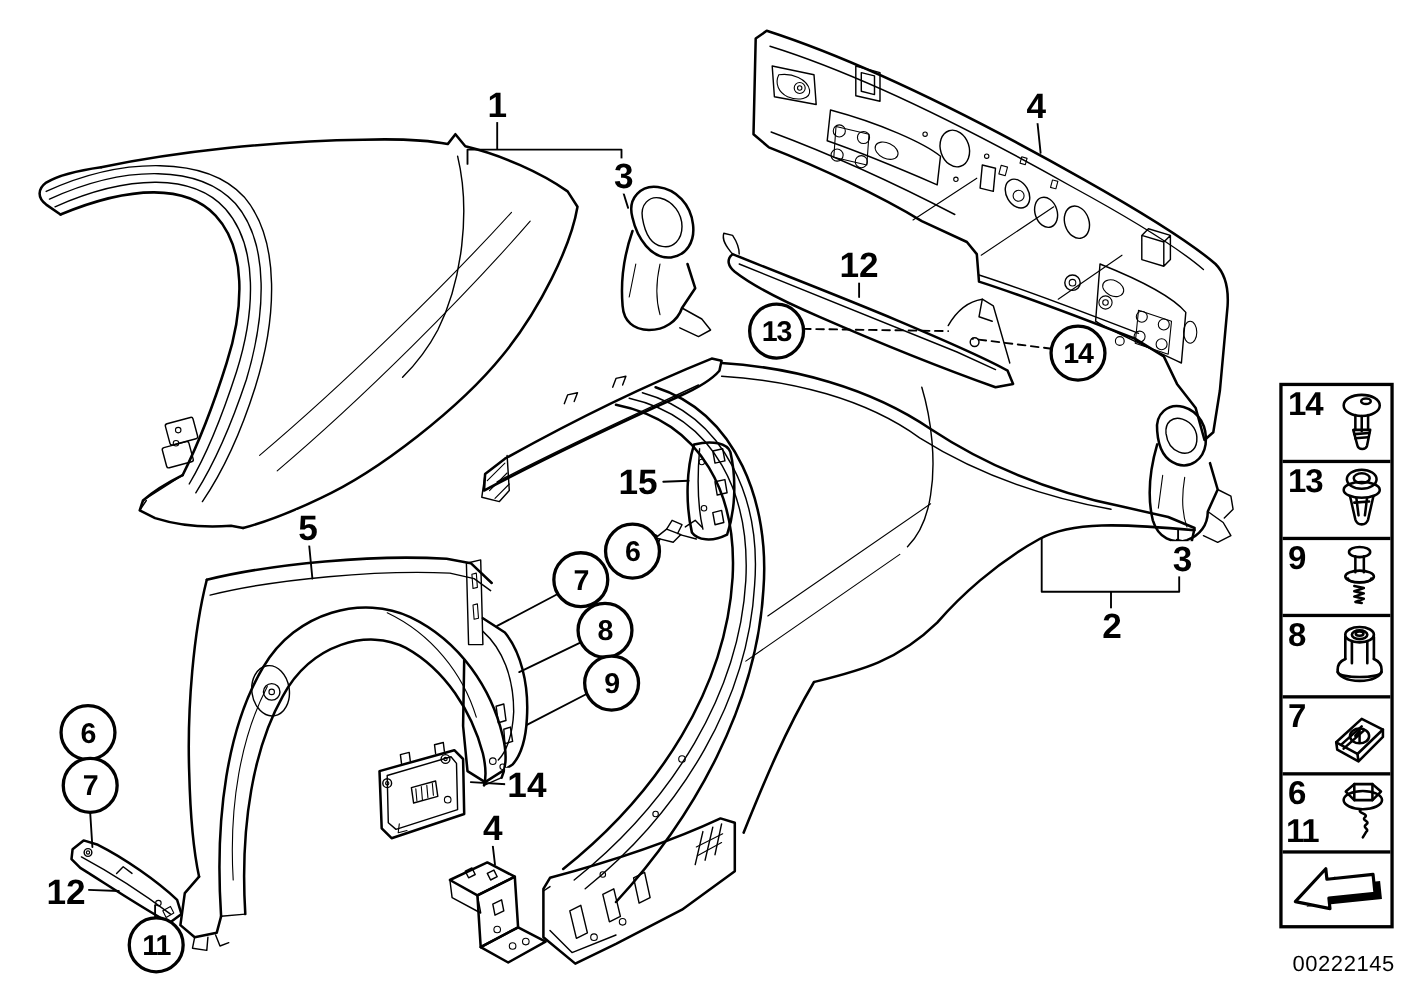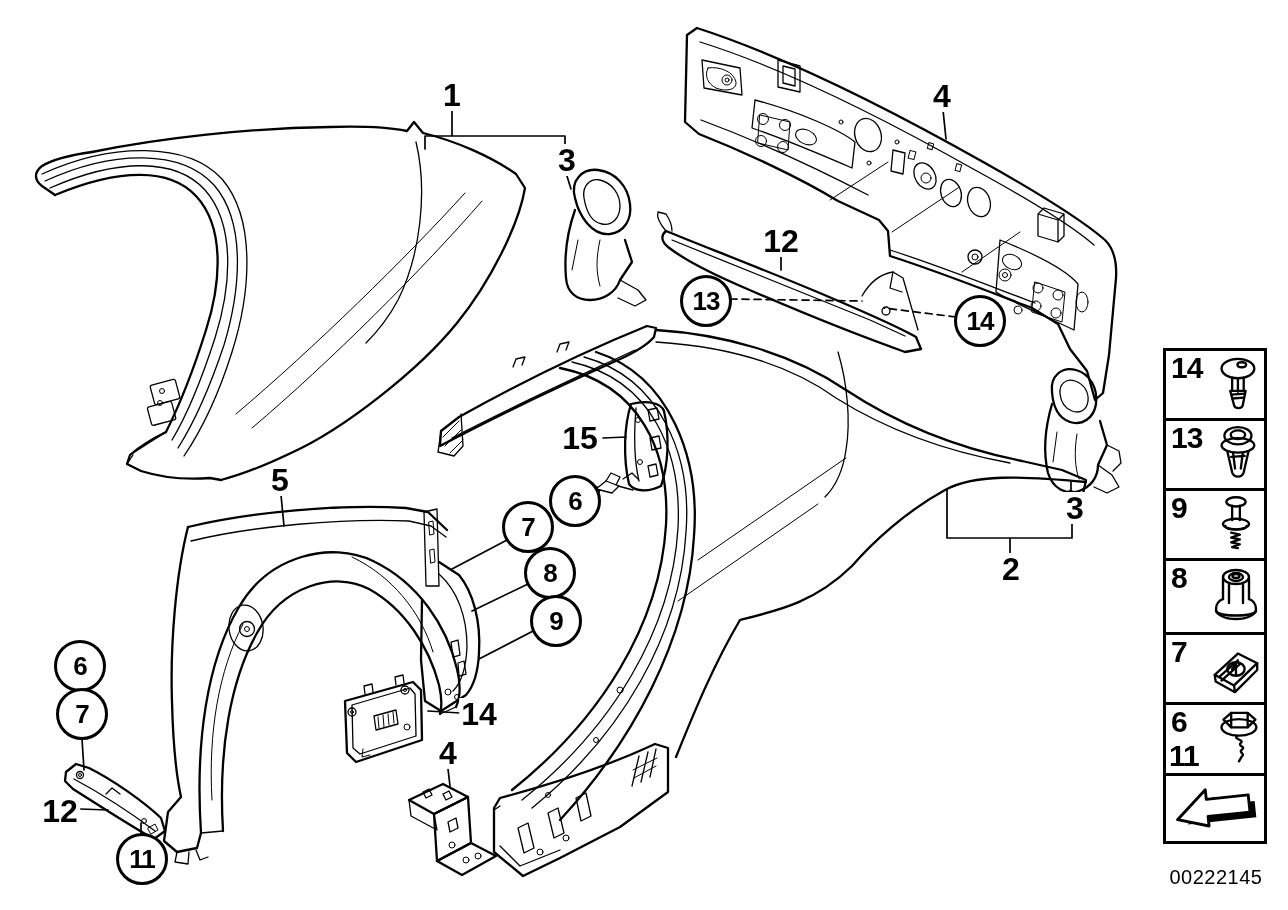--- a/index.html
+++ b/index.html
@@ -15,21 +15,21 @@
   .cc{position:absolute;transform:translate(-50%,-50%);width:46px;height:46px;border:3.2px solid #000;
       border-radius:50%;background:#fff;display:flex;align-items:center;justify-content:center;
       font-weight:bold;font-size:26px;letter-spacing:-1px;}
   .legend{position:absolute;left:1163px;top:348px;width:104px;border:3px solid #000;background:#fff;box-sizing:border-box;}
   .lrow{position:relative;border-bottom:3px solid #000;box-sizing:border-box;}
   .lrow:last-child{border-bottom:none;}
   .lnum{position:absolute;left:5px;top:2px;font-weight:bold;font-size:30px;line-height:1;letter-spacing:-1px;}
   .lnum2{position:absolute;left:3px;bottom:2px;font-weight:bold;font-size:30px;line-height:1;letter-spacing:-1px;}
   .licon{position:absolute;right:1px;top:50%;transform:translateY(-50%);}
   .arrowicon{position:absolute;left:50%;top:50%;transform:translate(-50%,-50%);}
-  .diagram-id{position:absolute;left:1164px;top:866px;width:104px;text-align:center;
+  .diagram-id{position:absolute;left:1164px;top:866px;width:104px;text-align:right;
       font-size:20px;letter-spacing:.5px;}
 </style>
 </head>
 <body>
 
 <div class="stage">
 
   <svg class="art" width="1288" height="910" viewBox="0 0 1288 910">
 
     <g>

